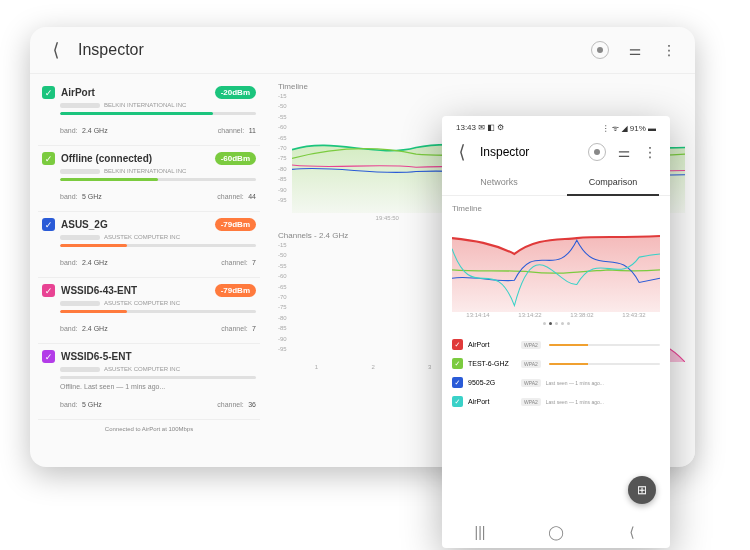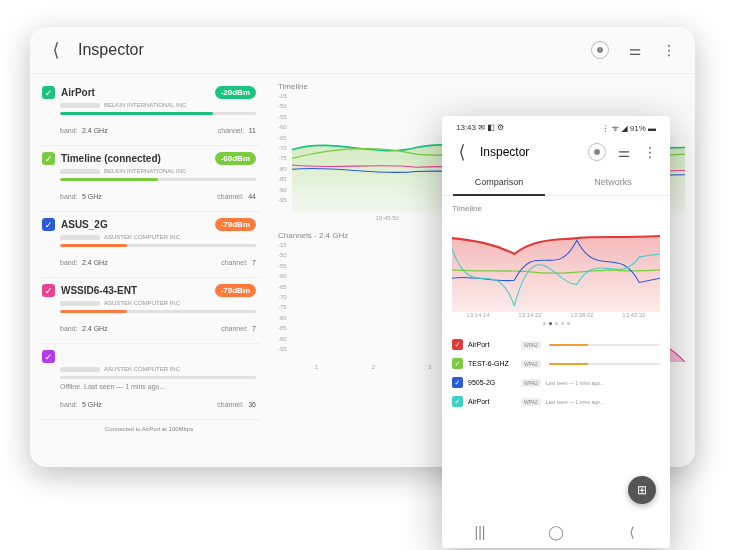--- a/index.html
+++ b/index.html
@@ -94,21 +94,21 @@
           </div>
 
   <div class="ni-row3">
             <span><span class="ni-label">band:</span> <span class="ni-val">2.4 GHz</span></span>
             <span><span class="ni-label">channel:</span> <span class="ni-val">11</span></span>
           </div>
         </div>
         <div class="network-item">
           <div class="ni-row1">
             <div class="ni-check" style="background:#7bcb3f">✓</div>
-            <div class="ni-name">Timeline (connected)</div>
+            <div class="ni-name">Offline (connected)</div>
             <span class="ni-signal" style="background:#7bcb3f">-60dBm</span>
           </div>
   <div class="ni-row2">
             <div class="ni-mac"></div>
             <div class="ni-vendor">BELKIN INTERNATIONAL INC</div>
           </div>
   <div class="ni-bar">
             <div class="ni-bar-fill" style="width:50%;background:#7bcb3f"></div>
           </div>
 
@@ -151,20 +151,21 @@
           </div>
 
   <div class="ni-row3">
             <span><span class="ni-label">band:</span> <span class="ni-val">2.4 GHz</span></span>
             <span><span class="ni-label">channel:</span> <span class="ni-val">7</span></span>
           </div>
         </div>
         <div class="network-item">
           <div class="ni-row1">
             <div class="ni-check" style="background:#b33ce8">✓</div>
+            <div class="ni-name">WSSID6-5-ENT</div>
           </div>
   <div class="ni-row2">
             <div class="ni-mac"></div>
             <div class="ni-vendor">ASUSTEK COMPUTER INC</div>
           </div>
   <div class="ni-bar">
             <div class="ni-bar-fill" style="width:0%;background:#ccc"></div>
           </div>
   <div class="ni-offline">Offline. Last seen — 1 mins ago...</div>
   <div class="ni-row3">
@@ -250,22 +251,22 @@
     <span>⋮ ᯤ ◢ 91% ▬</span>
   </div>
   <div class="phone-header">
     <div class="back-arrow">⟨</div>
     <div class="phone-title">Inspector</div>
     <div class="rec-btn"></div>
     <div class="icon-btn">⚌</div>
     <div class="icon-btn">⋮</div>
   </div>
   <div class="phone-tabs" id="ptabs">
+      <div class="phone-tab ">Networks</div>
       <div class="phone-tab active">Comparison</div>
-      <div class="phone-tab ">Networks</div>
     </div>
   <div class="phone-chart">
     <div class="phone-chart-title">Timeline</div>
     <div class="phone-chart-box">
       <svg viewBox="0 0 200 90" preserveAspectRatio="none">
         <defs>
             <linearGradient id="gr" x1="0" y1="0" x2="0" y2="1">
               <stop offset="0%" stop-color="#e03a3a" stop-opacity="0.35"></stop>
               <stop offset="100%" stop-color="#e03a3a" stop-opacity="0.1"></stop>
             </linearGradient>

